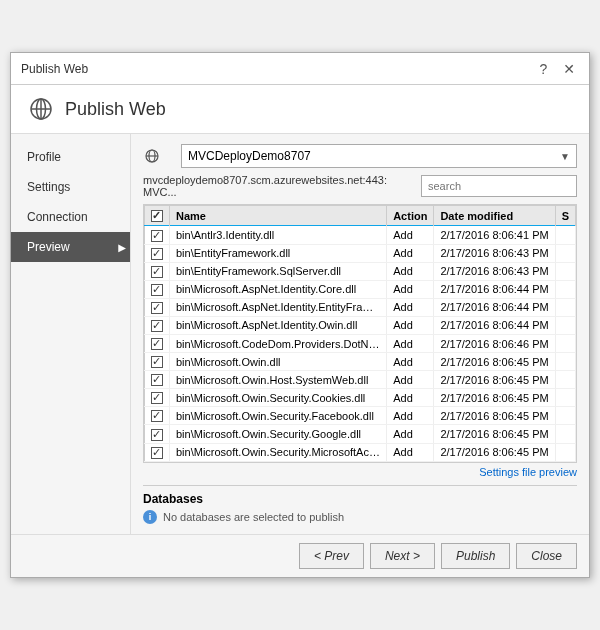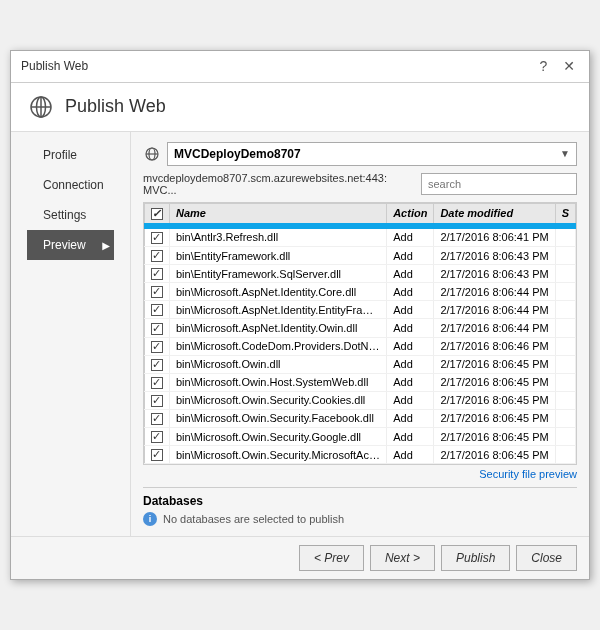--- a/index.html
+++ b/index.html
@@ -69,21 +69,21 @@
       font-weight: 300;
       color: #333;
     }
     .main-content {
       display: flex;
       background: #f5f5f5;
     }
     .sidebar {
       width: 120px;
       background: #f5f5f5;
-      padding: 8px 16px;
+      padding: 8px 0;
       border-right: 1px solid #ddd;
       flex-shrink: 0;
     }
     .sidebar-item {
       padding: 8px 16px;
       cursor: pointer;
       color: #333;
       font-size: 12px;
     }
     .sidebar-item.active {
@@ -102,22 +102,21 @@
     }
     .right-panel {
       flex: 1;
       padding: 10px 12px;
       overflow: hidden;
     }
     .dropdown-row {
       display: flex;
       align-items: center;
       margin-bottom: 6px;
-      gap: 6px;
-      font-weight: bold;
+      gap: 20px;
     }
     .dropdown {
       flex: 1;
       height: 24px;
       border: 1px solid #aaa;
       background: #fff;
       padding: 0 6px;
       font-size: 12px;
       display: flex;
       align-items: center;
@@ -154,22 +153,21 @@
     }
     .file-table {
       width: 100%;
       border-collapse: collapse;
       font-size: 11px;
       background: #fff;
       border: 1px solid #ccc;
     }
     .file-table thead tr {
       background: #e8e8e8;
-      border-bottom: 6px solid #0ea5e9;
-      font-style: italic;
+      border-bottom: 1px solid #0ea5e9;
     }
     .file-table th {
       text-align: left;
       padding: 3px 6px;
       font-weight: 600;
       border-right: 1px solid #ccc;
       white-space: nowrap;
     }
     .file-table td {
       padding: 2px 6px;
@@ -319,24 +317,24 @@
     <span class="header-title">Publish Web</span>
   </div>
 
   <div class="main-content">
 
     <div class="sidebar">
       <div class="sidebar-item">
         <span>Profile</span>
       </div>
       <div class="sidebar-item">
+        <span>Settings</span>
+      </div>
+      <div class="sidebar-item">
         <span>Connection</span>
-      </div>
-      <div class="sidebar-item">
-        <span>Settings</span>
       </div>
       <div class="sidebar-item active">
         <span>Preview</span>
       </div>
     </div>
 
     <div class="right-panel">
 
       <div class="dropdown-row">
         <div class="profile-icon-small">
@@ -368,21 +366,21 @@
               <th class="action-cell">Action</th>
               <th class="date-cell">Date modified</th>
               <th class="size-cell">S</th>
             </tr>
           </thead>
           <tbody id="file-table-body">
           <tr>
       <td class="checkbox-cell">
         <span class="checkbox-checked"></span>
       </td>
-      <td class="name-cell">bin\Antlr3.Refresh.dll</td>
+      <td class="name-cell">bin\Antlr3.Identity.dll</td>
       <td class="action-cell">Add</td>
       <td class="date-cell">2/17/2016 8:06:41 PM</td>
       <td class="size-cell"></td>
     </tr>
               <tr>
       <td class="checkbox-cell">
         <span class="checkbox-checked"></span>
       </td>
       <td class="name-cell">bin\EntityFramework.dll</td>
       <td class="action-cell">Add</td>
@@ -486,21 +484,21 @@
       <td class="name-cell">bin\Microsoft.Owin.Security.MicrosoftAcc...</td>
       <td class="action-cell">Add</td>
       <td class="date-cell">2/17/2016 8:06:45 PM</td>
       <td class="size-cell"></td>
     </tr>
             </tbody>
         </table>
       </div>
 
       <div style="text-align:right; margin-bottom:4px;">
-        <a class="refresh-link">Security file preview</a>
+        <a class="refresh-link">Settings file preview</a>
       </div>
 
       <div class="databases-section">
         <div class="databases-title">Databases</div>
         <div class="databases-info">
           <div class="info-icon">i</div>
           <span>No databases are selected to publish</span>
         </div>
       </div>
     </div>

